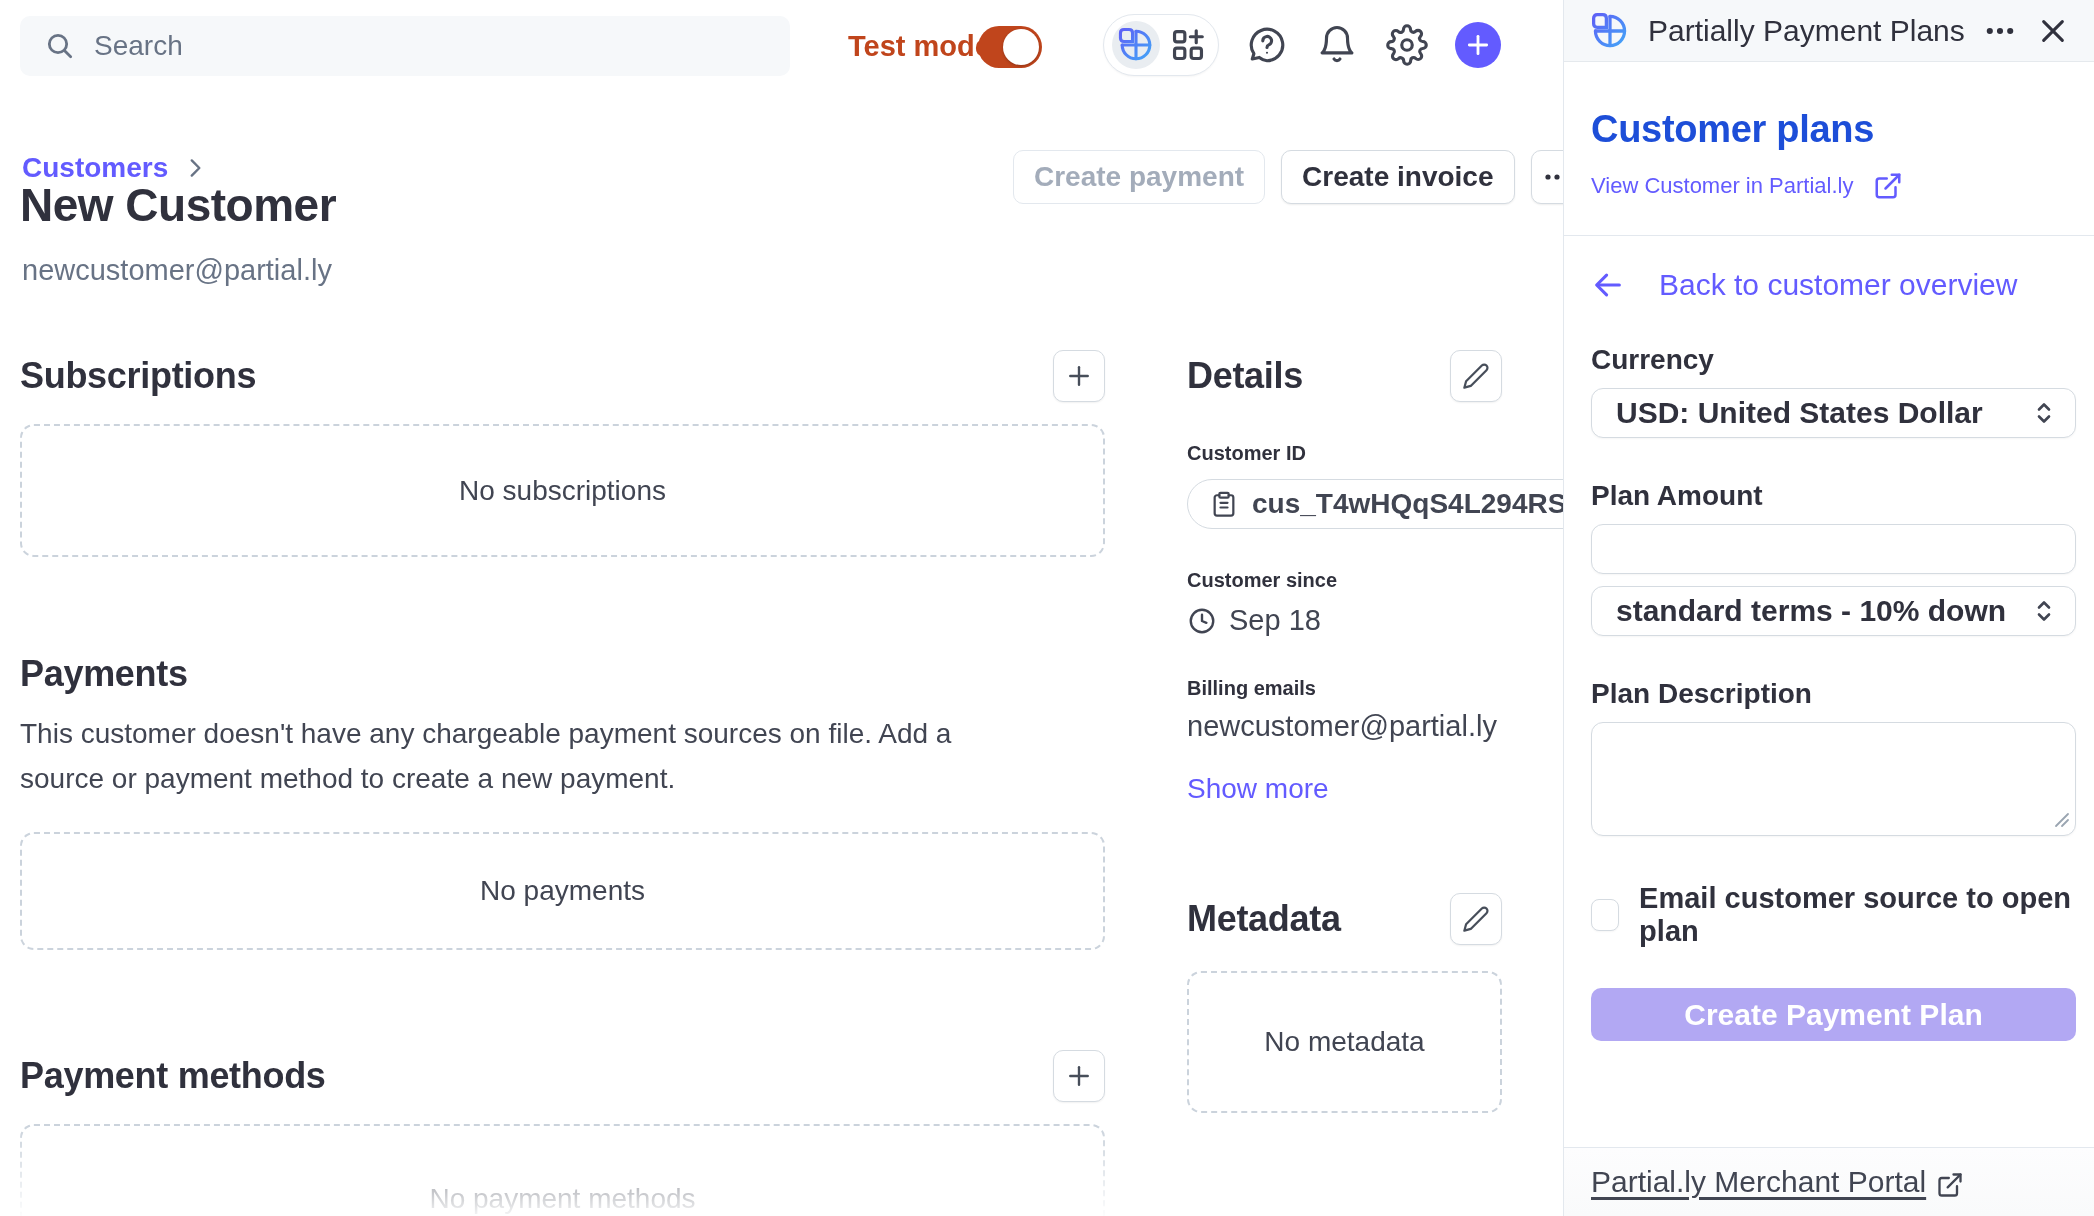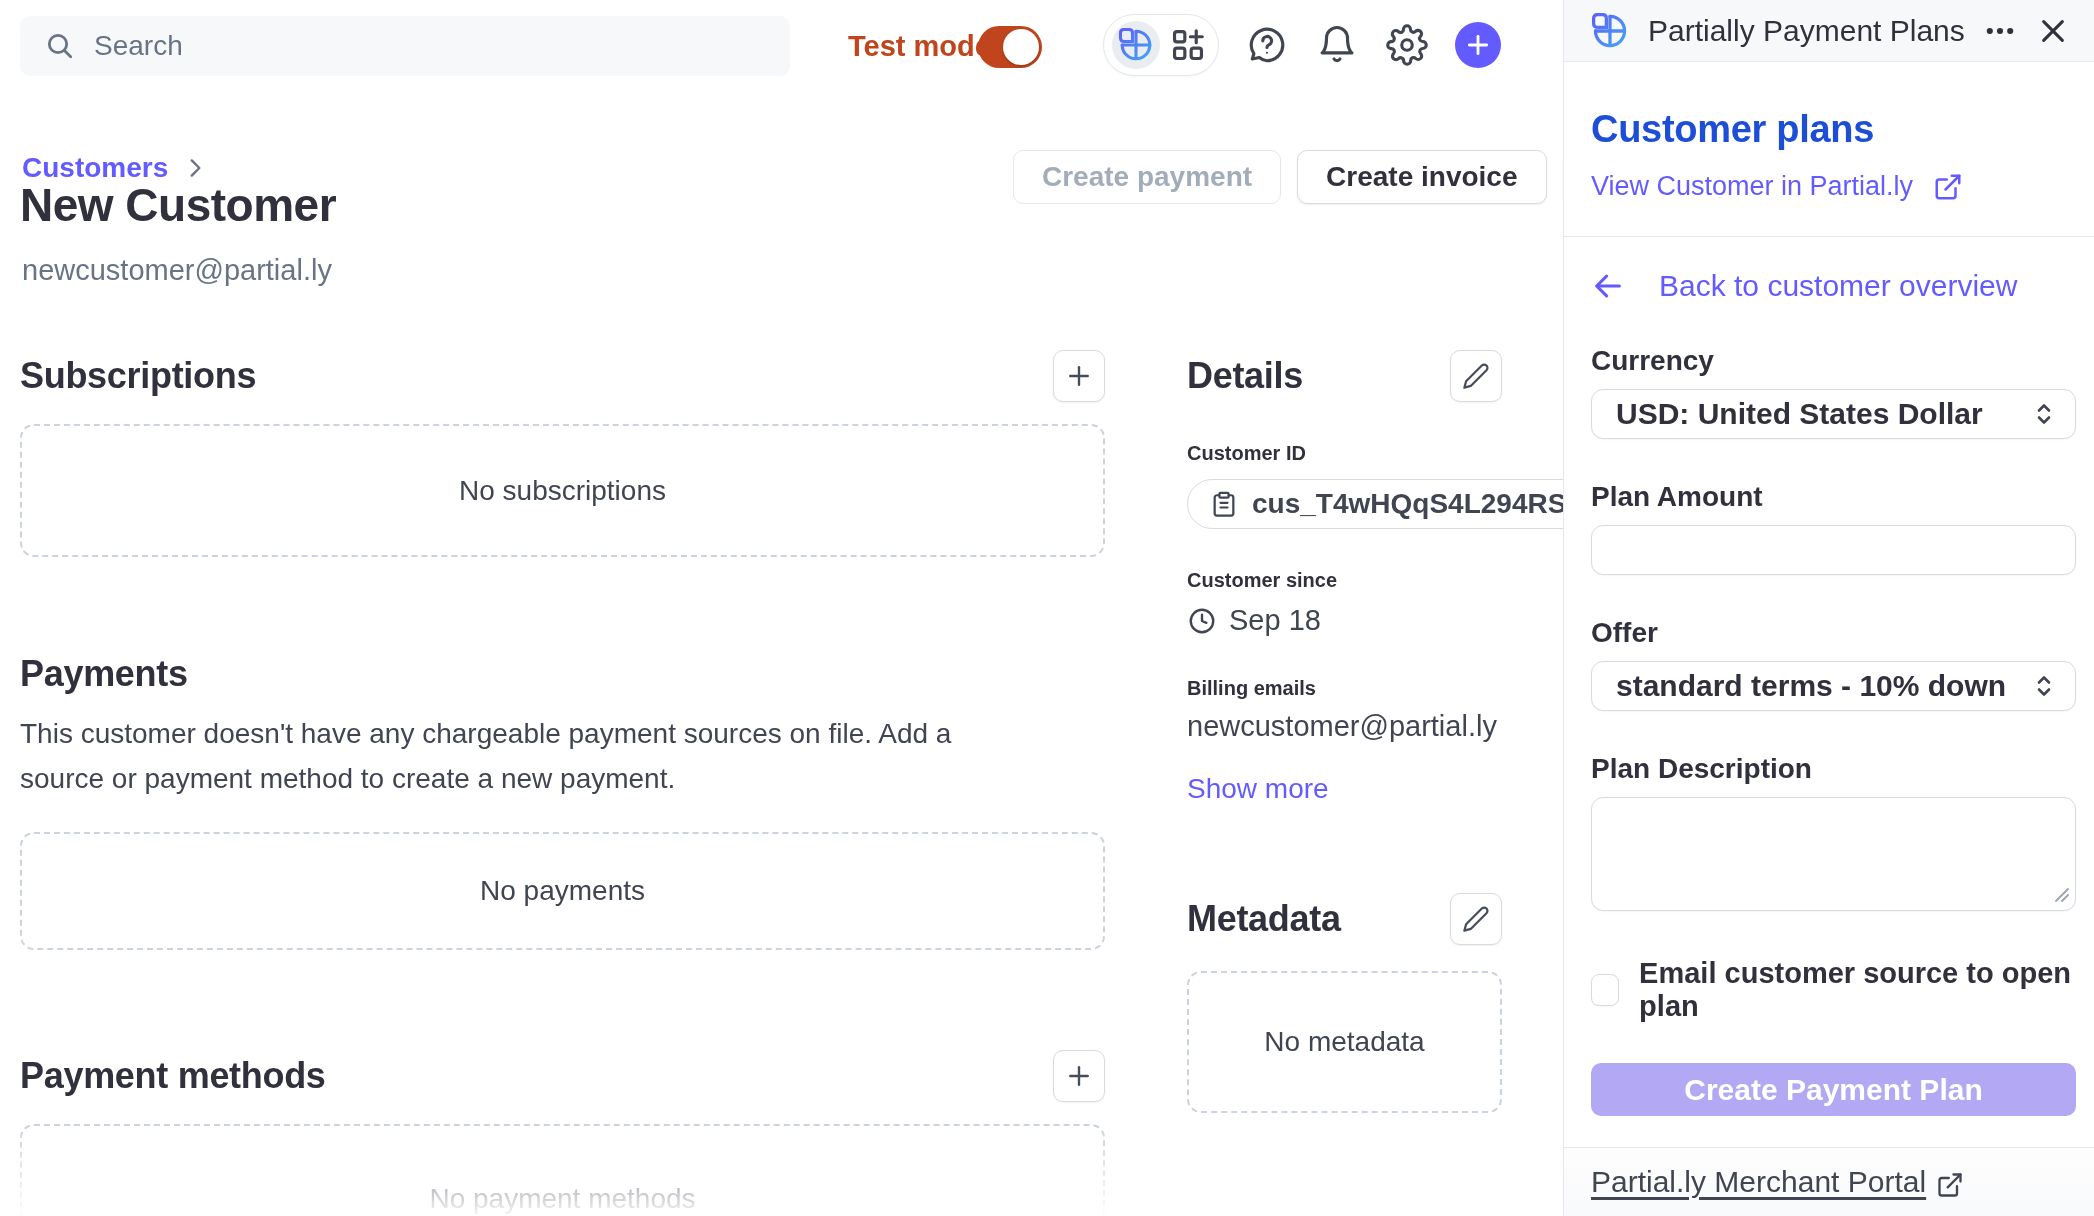--- a/index.html
+++ b/index.html
@@ -28,21 +28,21 @@
     align-items:center; justify-content:center; cursor:pointer; }
 
   
   .crumb-row { position:absolute; left:22px; top:152px; display:flex; align-items:center; gap:14px; }
   .crumb { font-size:28px; font-weight:600; color:#635bff; cursor:pointer; }
   .page-title { position:absolute; left:20px; top:178px; font-size:46px; font-weight:700;
     letter-spacing:-0.5px; color:#30313d; }
   .page-email { position:absolute; left:22px; top:254px; font-size:29px; color:#687385; }
   .header-actions { position:absolute; top:150px; left:1013px; display:flex; gap:16px; }
   .btn { height:54px; border-radius:10px; background:#fff; font-size:28px; font-weight:600;
-    display:flex; align-items:center; justify-content:center; padding:0 28px; cursor:pointer; font-family:inherit; }
+    display:flex; align-items:center; justify-content:center; padding:0 20px; cursor:pointer; font-family:inherit; }
   .btn.disabled { border:1.5px solid #e3e8ee; color:#a3acba; cursor:default; }
   .btn.normal { border:1.5px solid #d5dbe1; color:#30313d; box-shadow:0 1px 2px rgba(0,0,0,.07); }
   .btn.square { width:52px; padding:0; }
 
   
   .col-main { position:absolute; left:20px; top:330px; width:1085px; }
   .col-side { position:absolute; left:1187px; top:330px; width:315px; }
   .sec-head { display:flex; align-items:center; justify-content:space-between; margin-top:20px; }
   .sec-head h2, .side-head h2 { font-size:36px; font-weight:700; color:#30313d; letter-spacing:-0.3px; }
   .plus-btn { width:52px; height:52px; border:1.5px solid #d5dbe1; border-radius:10px; background:#fff;
@@ -71,21 +71,21 @@
     background:linear-gradient(to bottom, rgba(255,255,255,0), rgba(255,255,255,.95)); }
 
   
   .panel { position:absolute; right:0; top:0; width:531px; height:1216px; background:#fff;
     border-left:1px solid #e3e8ee; }
   .panel-header { height:62px; background:#f6f8fa; border-bottom:1px solid #e5e9ed; display:flex;
     align-items:center; padding:0 24px 0 26px; gap:18px; }
   .panel-title { flex:1; font-size:30px; font-weight:500; color:#30313d; white-space:nowrap; }
   .panel-body { padding:0 20px 0 27px; }
   .panel-h2 { margin-top:46px; font-size:38px; font-weight:700; color:#1d4ed8; letter-spacing:-0.3px; }
-  .p-link { display:inline-flex; align-items:center; gap:20px; font-size:27px; color:#635bff; cursor:pointer; }
+  .p-link { display:inline-flex; align-items:center; gap:20px; font-size:22px; color:#635bff; cursor:pointer; }
   .view-link { margin-top:20px; }
   .divider { margin:34px 0 0 -27px; width:531px; height:1px; background:#e3e8ee; }
   .back-row { margin-top:32px; display:flex; align-items:center; gap:34px; cursor:pointer; }
   .back-row .txt { font-size:30px; color:#635bff; }
   .f-label { margin-top:42px; font-size:28px; font-weight:700; color:#30313d; }
   .f-label.first { margin-top:42px; }
   .select, .text-input { margin-top:12px; width:485px; height:50px; border:1.5px solid #d5dbe1;
     border-radius:12px; background:#fff; display:flex; align-items:center; padding:0 24px;
     font-size:30px; font-weight:700; color:#30313d; position:relative; cursor:pointer;
     box-shadow:0 1px 2px rgba(0,0,0,.04); }
@@ -389,21 +389,20 @@
         <svg width="30" height="30" viewBox="0 0 24 24" fill="none" stroke="#414552" stroke-width="2.1" stroke-linecap="round" stroke-linejoin="round">
           <polyline points="8,9.2 12,5.2 16,9.2"></polyline>
             <polyline points="8,14.8 12,18.8 16,14.8"></polyline>
         </svg>
       </span>
     </div>
 
     <div class="f-label">Plan Amount</div>
     <input class="text-input" value="" style="">
 
-    <div class="f-label">Offer</div>
     <div class="select">
       <span>standard terms - 10% down</span>
       <span class="chev">
         <svg width="30" height="30" viewBox="0 0 24 24" fill="none" stroke="#414552" stroke-width="2.1" stroke-linecap="round" stroke-linejoin="round">
           <polyline points="8,9.2 12,5.2 16,9.2"></polyline>
             <polyline points="8,14.8 12,18.8 16,14.8"></polyline>
         </svg>
       </span>
     </div>
 

